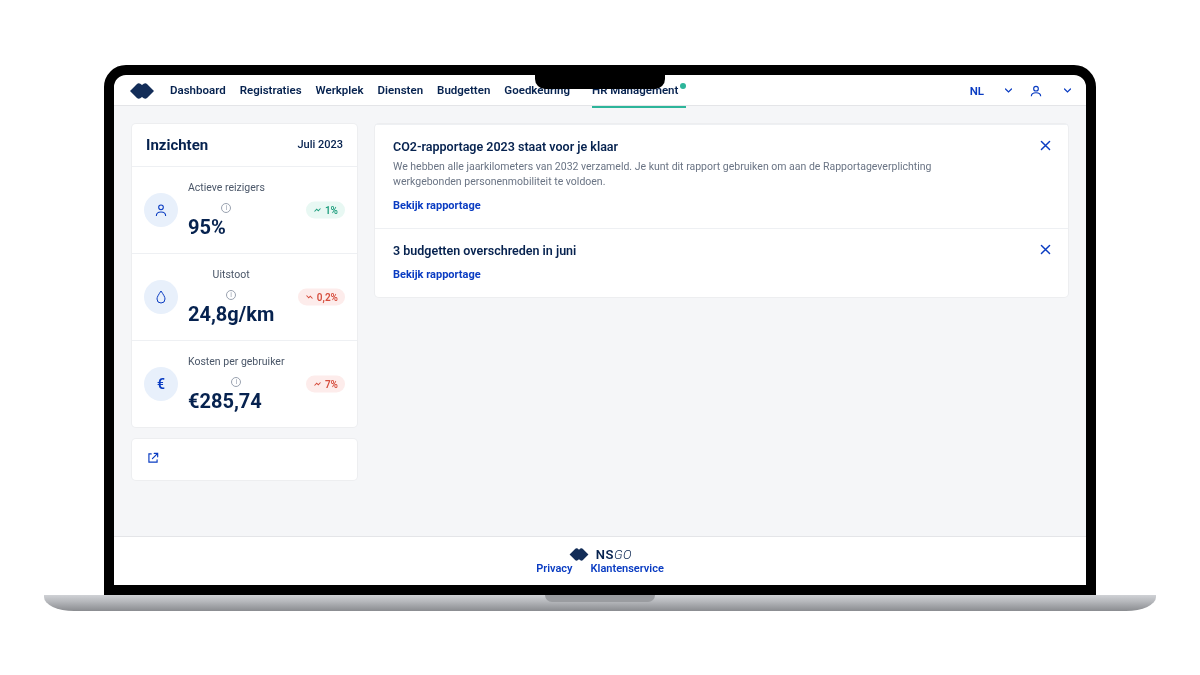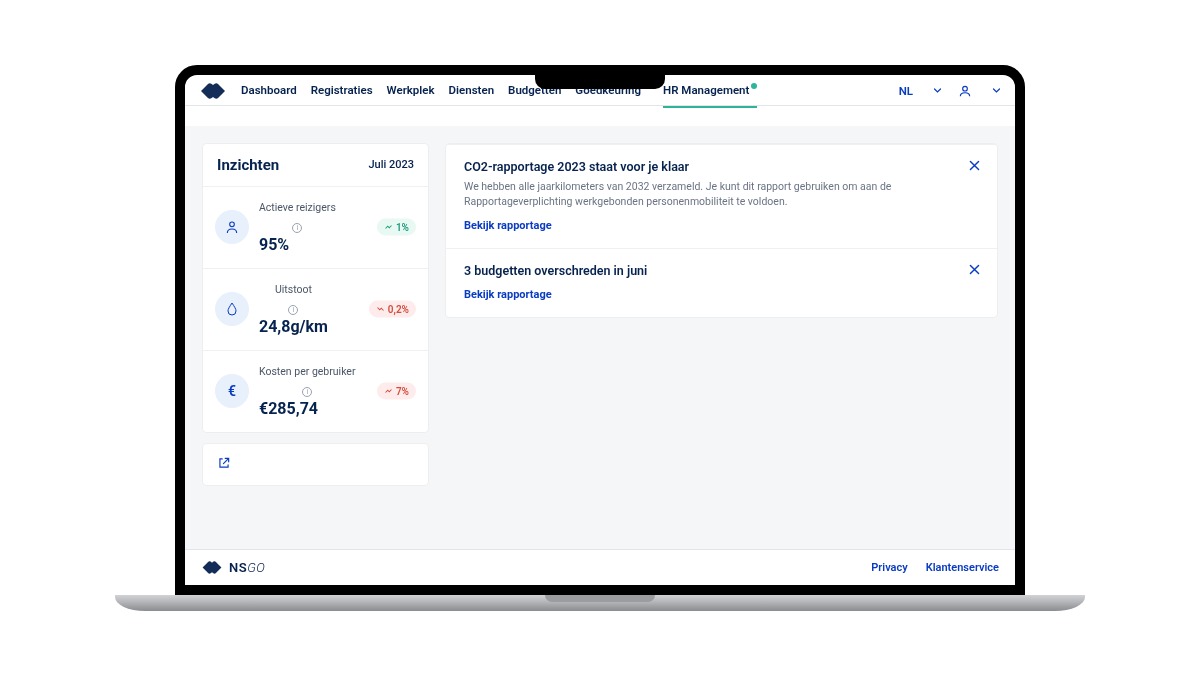--- a/index.html
+++ b/index.html
@@ -7,21 +7,21 @@
     font-family: -apple-system, BlinkMacSystemFont, "Segoe UI", Roboto, Arial, sans-serif;
     background: #fff;
     display: flex;
     justify-content: center;
     align-items: center;
     height: 675px;
     width: 1200px;
   }
   .laptop {
     position: relative;
-    width: 850px;
+    width: 992px;
   }
   .laptop-screen {
     border: 10px solid #000;
     border-radius: 22px 22px 0 0;
     background: #fff;
     height: 530px;
     overflow: hidden;
     position: relative;
   }
   .notch {
@@ -71,37 +71,37 @@
 
   .subnav {
     display:flex; gap:14px; padding: 10px 14px; border-bottom:1px solid #e4e5e8; background:#fff;
   }
   .sub-tab { color:#06224f; font-weight:500; cursor:pointer; position:relative; padding-bottom:2px; display:flex; align-items:center; gap:4px;}
   .sub-tab.active::after {
     content:""; position:absolute; left:0; right:0; bottom:-10px; height:2px; background:#2db59a;
   }
 
   .content {
-    flex:1; background:#f5f6f8; padding: 18px; display:flex; gap:18px; overflow:auto;margin-top:20px;
+    flex:1; background:#f5f6f8; padding: 18px; display:flex; gap:18px; overflow:auto;
   }
   .col-left { width: 225px; display:flex; flex-direction:column; gap:12px;}
   .col-right { flex:1; }
 
   .card { background:#fff; border-radius:4px; box-shadow: 0 0 0 1px #edeef0; }
   .insights-header { display:flex; justify-content:space-between; align-items:center; padding: 12px 14px;}
   .insights-header h2 { font-size: 15px; font-weight:700; color:#06224f;}
   .period { font-size:11px; color:#06224f; font-weight:500;}
 
   .metric { display:flex; align-items:center; gap:10px; padding: 14px 12px; border-top:1px solid #eef0f3; position:relative;}
   .metric-icon {
     width:34px; height:34px; border-radius:50%; background:#e8f0fb; display:flex; align-items:center; justify-content:center; flex-shrink:0;
     color:#0a3cc2;
   }
   .metric-body .label { font-size: 10.5px; color:#4a5668; display:flex; align-items:center; gap:9px; font-weight:400;flex-direction:column;}
-  .metric-body .value { font-size: 16px; font-weight:700; color:#06224f; margin-top:2px;}
+  .metric-body .value { font-size: 20px; font-weight:700; color:#06224f; margin-top:2px;}
   .info-ico { width:10px; height:10px; border:1px solid #9aa2b0; border-radius:50%; font-size:7px; line-height:8px; text-align:center; color:#9aa2b0;}
   .badge {
     position:absolute; right:12px; top:50%; transform:translateY(-50%);
     font-size:10px; font-weight:600; padding: 3px 7px; border-radius: 10px; display:flex; align-items:center; gap:3px;
   }
   .badge.up { background:#e8f8f3; color:#1f9e7e;}
   .badge.down { background:#fdeceb; color:#d64d3d;}
   .badge svg { width:9px; height:9px; }
 
   .dash-link { padding: 12px 14px; display:flex; justify-content:space-between; align-items:center; cursor:pointer;}
@@ -112,21 +112,21 @@
   .messages-header { display:flex; justify-content:space-between; align-items:center; padding: 14px 18px;}
   .messages-header h2 { font-size: 15px; font-weight:700; color:#06224f;}
   .all-link { color:#0a3cc2; font-size:11px; font-weight:600; cursor:pointer;}
   .msg { padding: 14px 18px 16px; border-top:1px solid #eef0f3; position:relative;}
   .msg-title { font-size:12.5px; font-weight:600; color:#06224f;}
   .msg-body { font-size:10.5px; color:#6a7484; margin-top:5px; line-height:1.45; max-width: 90%;}
   .msg-action { font-size:11px; font-weight:700; color:#0a3cc2; margin-top:10px; cursor:pointer; display:inline-block;}
   .msg-close { position:absolute; right:16px; top:14px; color:#0a3cc2; cursor:pointer;}
   .msg-close svg { width:13px; height:13px; }
 
-  .footer { display:flex; justify-content:space-between; align-items:center; padding: 10px 16px; border-top:1px solid #e4e5e8; background:#fff;}
+  .footer { display:flex; justify-content:space-between; align-items:center; padding: 10px 16px; border-top:1px solid #e4e5e8; background:#fff;flex-direction:column;}
   .footer-brand { display:flex; align-items:center; gap:6px; font-weight:600; color:#06224f; font-size:13px; letter-spacing:0.5px;}
   .footer-brand .go { font-weight:300; font-style:italic;}
   .footer-links { display:flex; gap:18px;}
   .footer-links a { color:#0a3cc2; font-size:11px; font-weight:600; text-decoration:none; cursor:pointer;}
 </style>
 </head>
 <body>
 
 <div class="laptop">
   <div class="laptop-screen">

